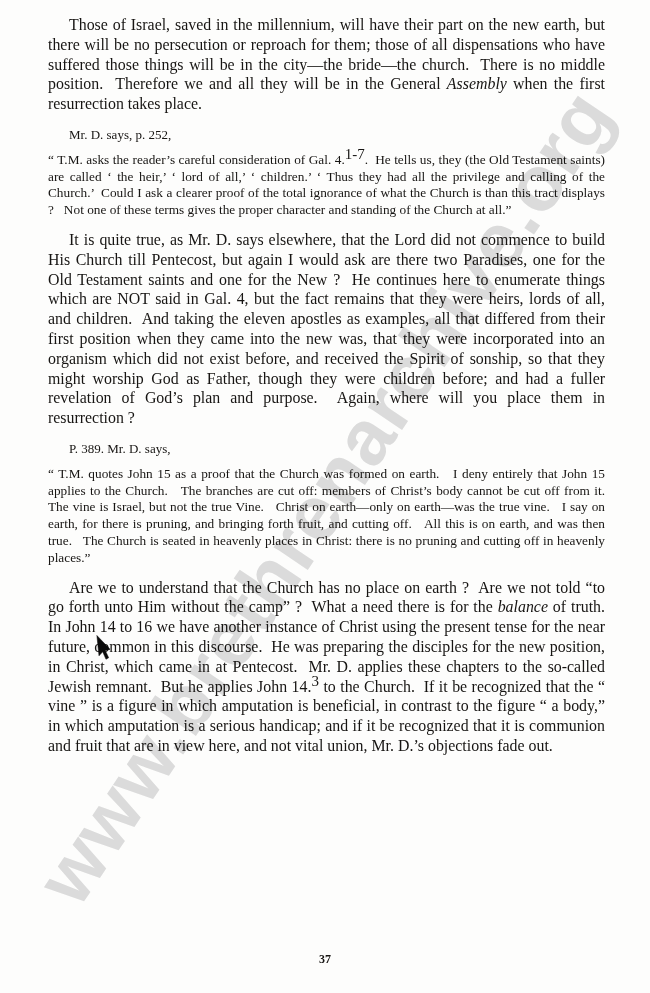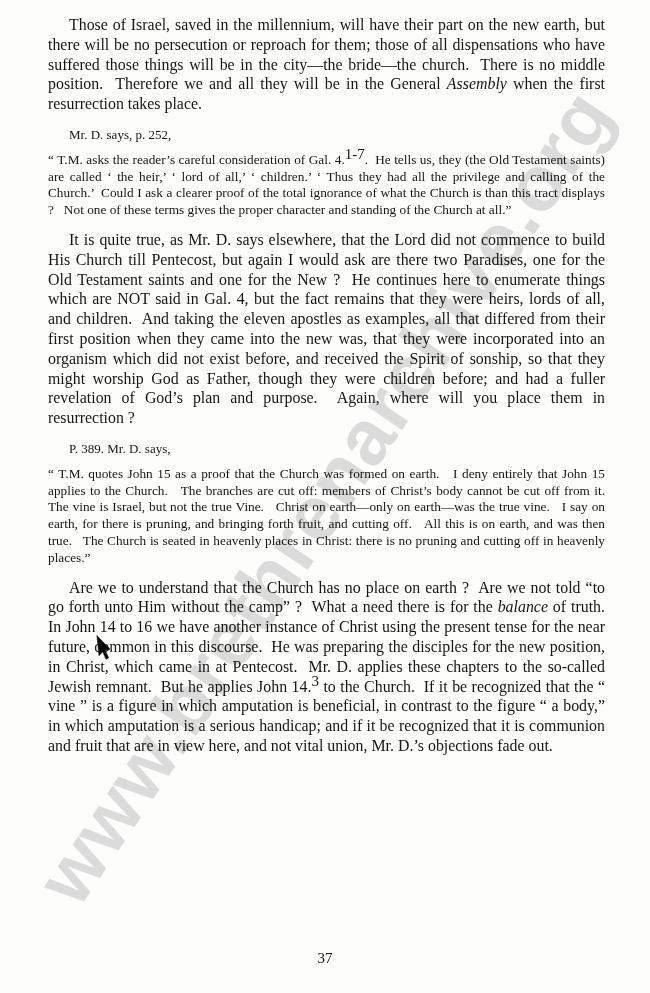--- a/index.html
+++ b/index.html
@@ -70,22 +70,22 @@
     line-height: 0;
     vertical-align: super;
     letter-spacing: 0;
   }
   .pagenum {
     position: absolute;
     bottom: 26px;
     left: 0;
     right: 0;
     text-align: center;
-    font-size: 15px;
-    font-weight: normal;
+    font-size: 12px;
+    font-weight: bold;
     z-index: 1;
   }
   .cursor {
     position: absolute;
     left: 95px;
     top: 634px;
     z-index: 2;
   }
 </style>
 </head>

